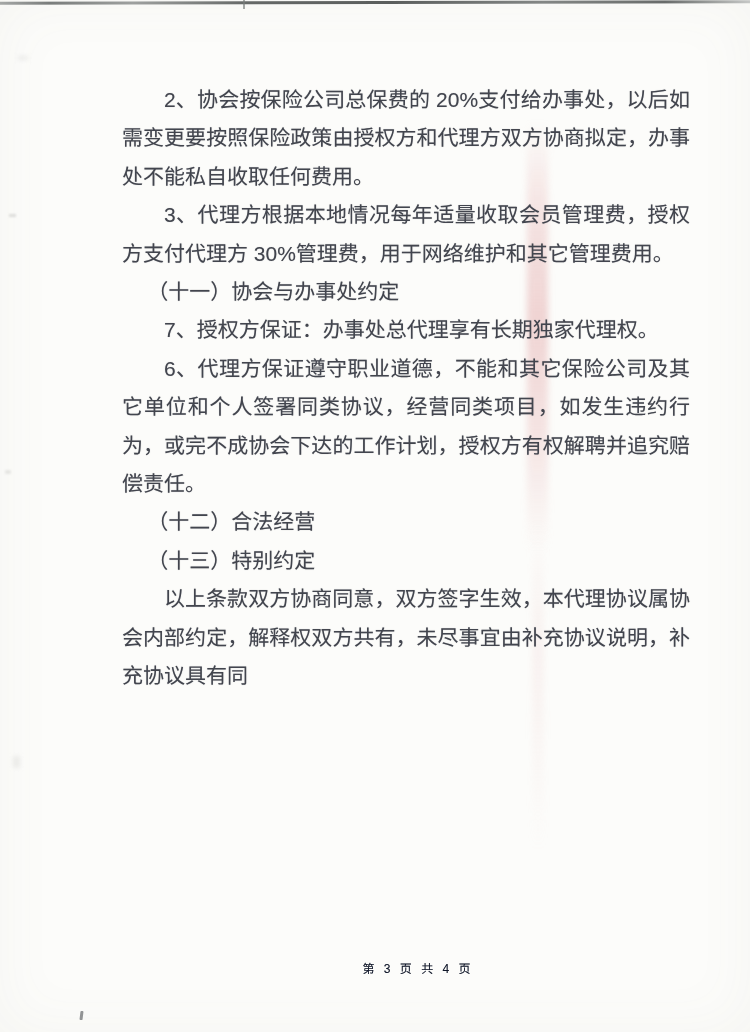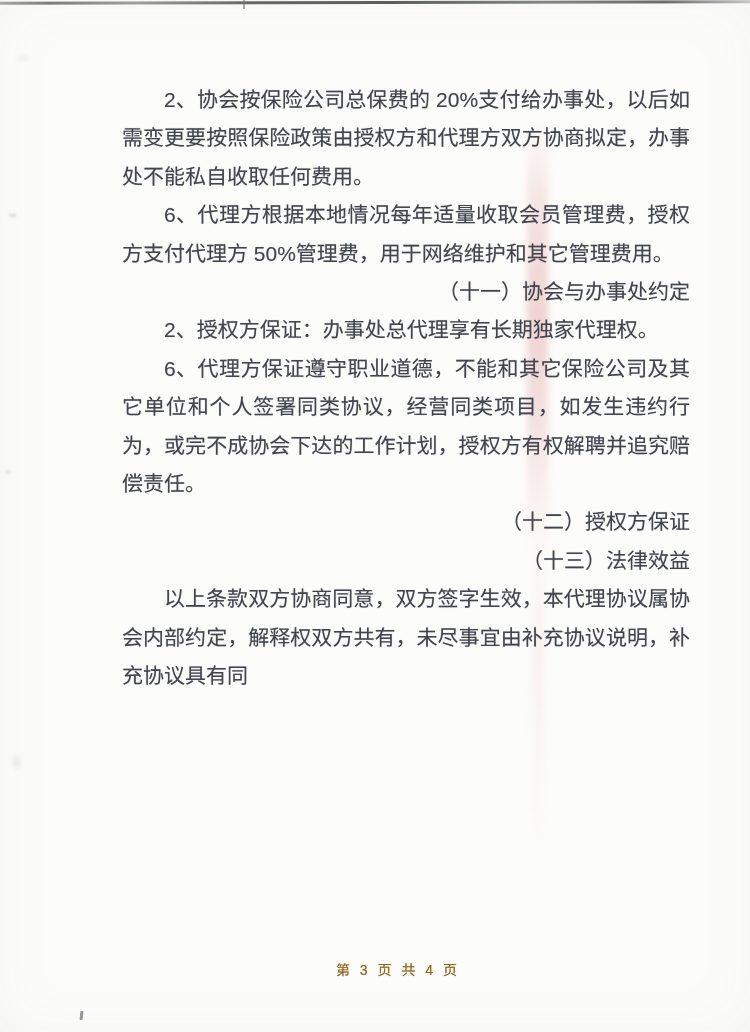--- a/index.html
+++ b/index.html
@@ -25,31 +25,31 @@
     width: 568px;
     color: #42454e;
     font-size: 21px;
     line-height: 38.4px;
     text-align: justify;
     text-shadow: 0 0 1px rgba(66,69,78,0.35);
   }
   .text-block p { margin: 0; padding: 0; }
   .text-block p.numbered { text-indent: 2em; }
   .text-block p.body     { text-indent: 2em; }
-  .text-block p.heading  { text-indent: 1.2em; text-align: right; }
+  .text-block p.heading  { text-indent: 1.2em; text-align: left; }
 
   .page-footer {
     position: absolute;
     top: 959px;
-    left: 114px;
+    left: 134px;
     width: 568px;
     text-align: center;
-    font-size: 14px;
+    font-size: 12px;
     letter-spacing: 3px;
-    color: #a16207;
+    color: #0f172a;
     text-shadow: 0 0 0.6px rgba(89,90,96,0.5);
   }
 
   
   .artifact { position: absolute; pointer-events: none; }
   .top-edge {
     top: 1px; left: -4px; width: 760px; height: 3px;
     transform: rotate(-0.12deg);
     background: linear-gradient(90deg,
       #9a9d9c 0%, #636766 7%, #8d908f 18%, #4b4f4e 33%,
@@ -98,24 +98,24 @@
   <div class="artifact fold-streak"></div>
   <div class="artifact fold-streak-lower"></div>
   <div class="artifact smudge-topleft"></div>
   <div class="artifact speck-left-1"></div>
   <div class="artifact speck-left-2"></div>
   <div class="artifact speck-left-3"></div>
   <div class="artifact speck-comma"></div>
 
   <main class="text-block" id="body-container">
       <p class="numbered">2、协会按保险公司总保费的 20%支付给办事处，以后如需变更要按照保险政策由授权方和代理方双方协商拟定，办事处不能私自收取任何费用。</p>
-      <p class="numbered">6、代理方根据本地情况每年适量收取会员管理费，授权方支付代理方 50%管理费，用于网络维护和其它管理费用。</p>
+      <p class="numbered">3、代理方根据本地情况每年适量收取会员管理费，授权方支付代理方 30%管理费，用于网络维护和其它管理费用。</p>
       <p class="heading">（十一）协会与办事处约定</p>
-      <p class="numbered">2、授权方保证：办事处总代理享有长期独家代理权。</p>
+      <p class="numbered">7、授权方保证：办事处总代理享有长期独家代理权。</p>
       <p class="numbered">6、代理方保证遵守职业道德，不能和其它保险公司及其它单位和个人签署同类协议，经营同类项目，如发生违约行为，或完不成协会下达的工作计划，授权方有权解聘并追究赔偿责任。</p>
-      <p class="heading">（十二）授权方保证</p>
-      <p class="heading">（十三）法律效益</p>
+      <p class="heading">（十二）合法经营</p>
+      <p class="heading">（十三）特别约定</p>
       <p class="body">以上条款双方协商同意，双方签字生效，本代理协议属协会内部约定，解释权双方共有，未尽事宜由补充协议说明，补充协议具有同</p>
     </main>
 
   <footer class="page-footer">第 3 页 共 4 页</footer>
 
 </div>
 
 </body></html>

